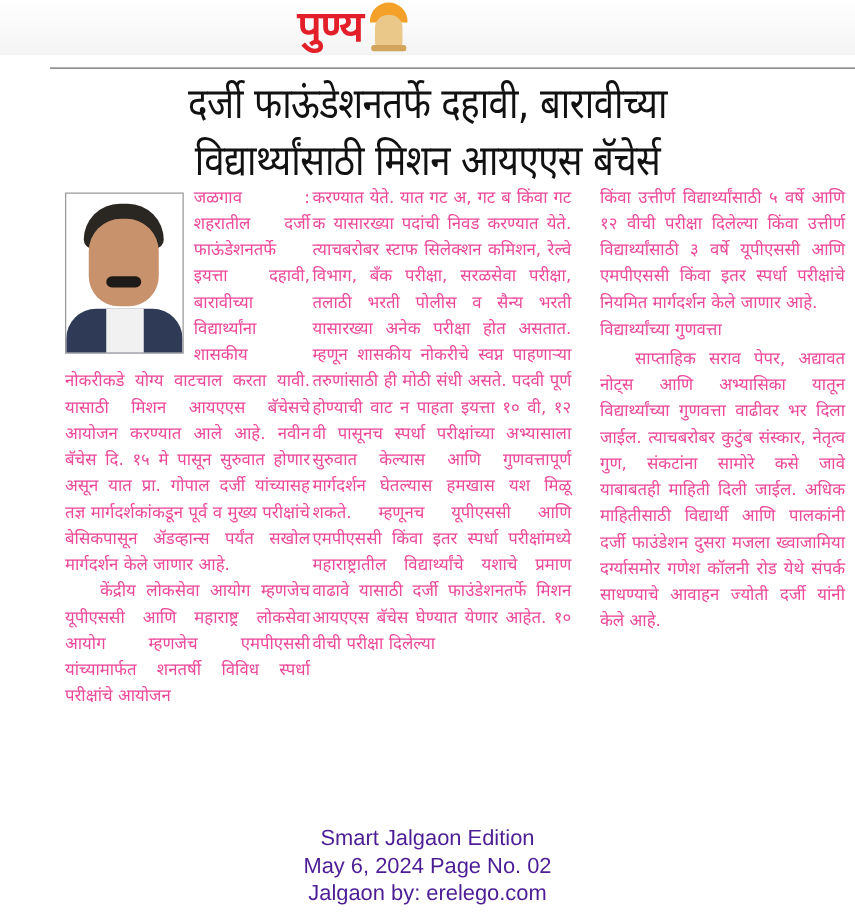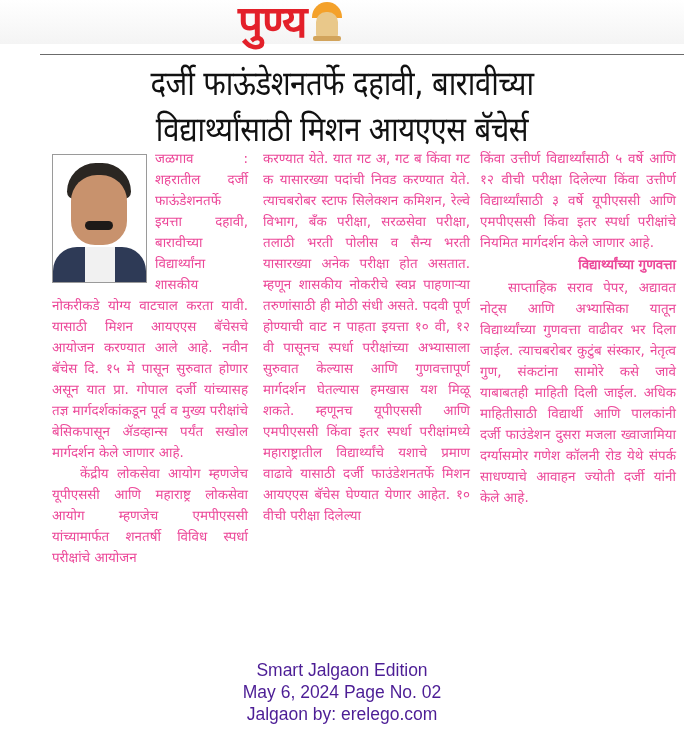--- a/index.html
+++ b/index.html
@@ -1,38 +1,38 @@
 <!DOCTYPE html>
 <html><head>
 <meta charset="utf-8">
 <style>
   html, body { margin: 0; padding: 0; background: #ffffff; }
   body { width: 684px; height: 731px; position: relative; overflow: hidden; font-family: "DejaVu Sans", sans-serif; color: #1a1a1a; }
   .masthead { position: absolute; left: 0; top: 0; width: 684px; height: 44px; background: linear-gradient(#ffffff, #f4f4f4); }
   .logo { position: absolute; left: 238px; top: 0; height: 44px; display: flex; align-items: center; }
-  .logo-word { color: #e3202a; font-family: "DejaVu Sans", sans-serif; font-weight: bold; font-size: 44px; line-height: 44px; letter-spacing: -1px; }
+  .logo-word { color: #e3202a; font-family: "DejaVu Sans", sans-serif; font-weight: bold; font-size: 34px; line-height: 44px; letter-spacing: -1px; }
   .logo-deity { width: 34px; height: 40px; margin: 0 4px; position: relative; }
   .logo-deity .arch { position: absolute; left: 2px; top: 0; width: 30px; height: 16px; border-radius: 15px 15px 0 0; background: #f4a12a; }
   .logo-deity .body { position: absolute; left: 6px; top: 10px; width: 22px; height: 26px; border-radius: 10px 10px 4px 4px; background: #e9c88a; }
   .logo-deity .base { position: absolute; left: 3px; top: 34px; width: 28px; height: 5px; background: #d2a45c; border-radius: 2px; }
   .rule { position: absolute; left: 40px; top: 54px; width: 644px; height: 1px; background: #6b6b6b; }
   .headline { position: absolute; left: 0; top: 60px; width: 684px; text-align: center; font-family: "DejaVu Sans", sans-serif; font-size: 34px; line-height: 46px; color: #111; transform: scaleX(0.86); transform-origin: center top; letter-spacing: -0.5px; }
   .col { position: absolute; top: 148px; font-family: "DejaVu Sans", sans-serif; font-size: 13.4px; line-height: 21px; color: #ec4899; text-align: justify; }
   .col1 { left: 52px; width: 196px; }
-  .col2 { left: 263px; width: 207px; }
+  .col2 { left: 250px; width: 207px; }
   .col3 { left: 480px; width: 196px; }
   .col p { margin: 0; }
   .indent { text-indent: 28px; }
   .photo { float: left; width: 93px; height: 127px; margin: 6px 8px 2px 0; border: 1px solid #9a9a9a; background: #ffffff; position: relative; overflow: hidden; }
   .photo .hair { position: absolute; left: 14px; top: 8px; width: 64px; height: 36px; border-radius: 32px 32px 8px 8px; background: #2a2622; }
   .photo .face { position: absolute; left: 18px; top: 20px; width: 56px; height: 70px; border-radius: 26px 26px 24px 24px; background: #c8926d; }
   .photo .mustache { position: absolute; left: 32px; top: 66px; width: 28px; height: 9px; border-radius: 8px; background: #1e1a18; }
   .photo .jacket { position: absolute; left: 0; top: 92px; width: 93px; height: 40px; border-radius: 24px 24px 0 0; background: #2e3a56; }
   .photo .shirt { position: absolute; left: 32px; top: 92px; width: 30px; height: 40px; background: #f1f1f1; }
-  .subhead { text-align: right; font-weight: bold; line-height: 21px; margin: 1px 0 2px 0; }
+  .subhead { text-align: left; font-weight: normal; line-height: 21px; margin: 1px 0 2px 0; }
   .footer { position: absolute; left: 0; top: 659px; width: 684px; text-align: center; font-family: "Liberation Sans", sans-serif; font-size: 17.5px; line-height: 22px; color: #4c1d95; }
 </style>
 </head>
 <body>
 
 <div class="masthead">
   <div class="logo">
     <span class="logo-word">पुण्य</span>
     <span class="logo-deity">
       <span class="arch"></span>

